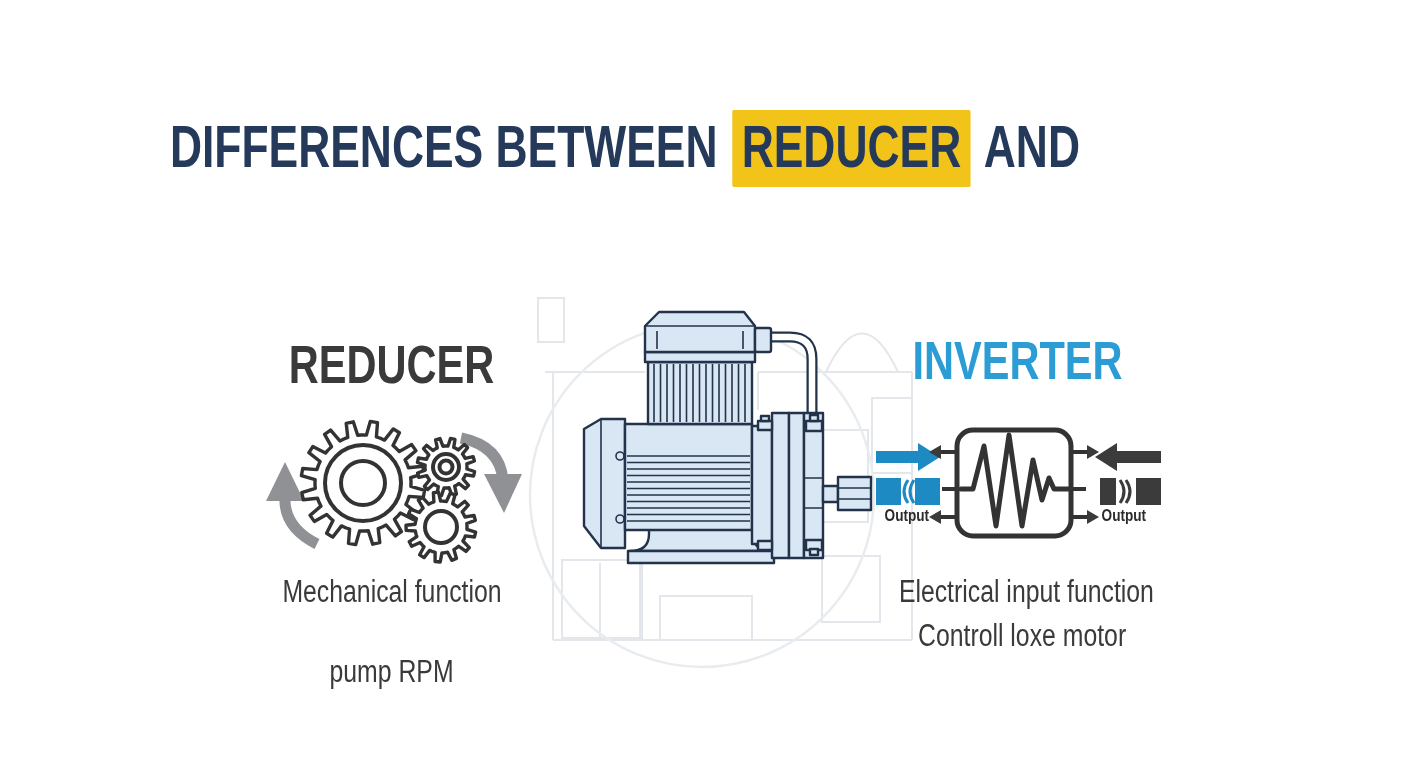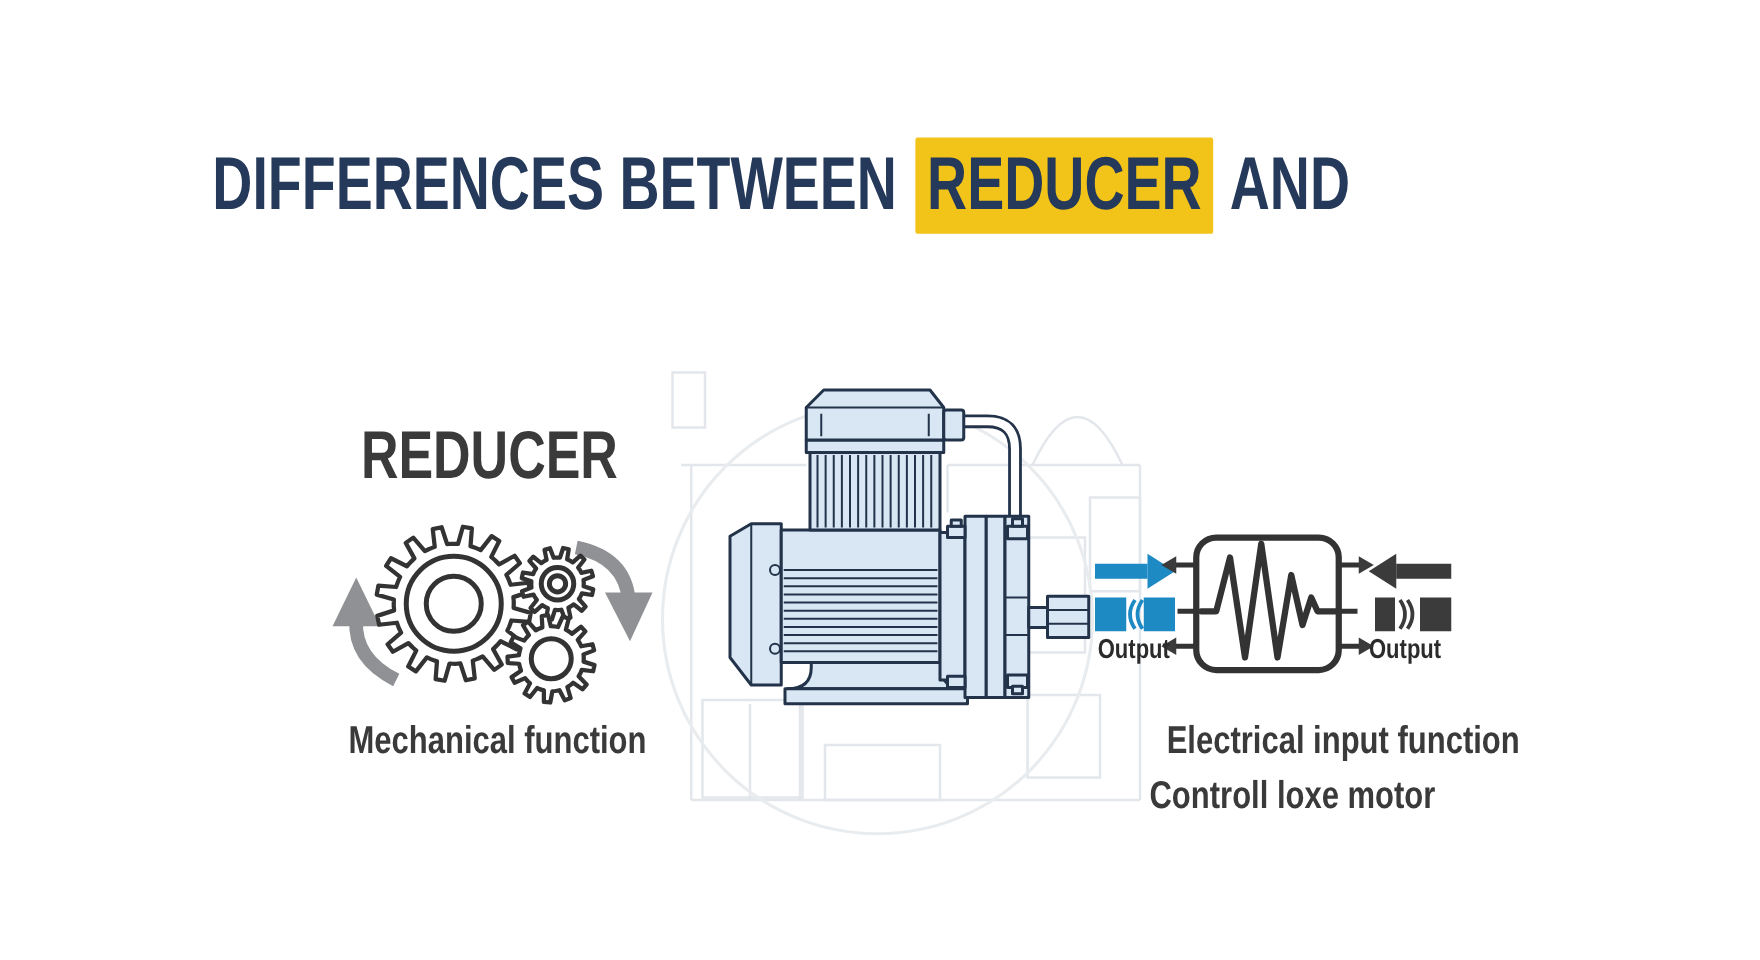--- a/index.html
+++ b/index.html
@@ -21,27 +21,27 @@
     background:var(--highlight-yellow,#f2c41a);
     padding:3px 13px 7px 13px;margin:0 3px;border-radius:2px;
   }
   .side-heading{
     position:absolute;width:300px;text-align:center;
     font-size:54px;line-height:56px;font-weight:bold;
   }
   .reducer-heading{color:var(--heading-gray,#3a3a3a);}
   .inverter-heading{color:var(--inverter-blue,#2b9cd4);}
   .caption{
-    position:absolute;width:310px;text-align:right;
-    font-size:31px;line-height:36px;font-weight:bold;
+    position:absolute;width:310px;text-align:center;
+    font-size:31px;line-height:36px;font-weight:normal;
     color:var(--body-text,#3a3a3a);
   }
   .output-label{
     position:absolute;width:100px;text-align:center;
-    font-size:22px;font-weight:bold;color:#2b2b2b;
+    font-size:17px;font-weight:bold;color:#2b2b2b;
   }
   svg{display:block;}
   .pump-part{fill:var(--pump-fill,#d9e6f4);stroke:var(--pump-stroke,#22334a);stroke-width:2.4;stroke-linejoin:round;}
   .pump-line{stroke:var(--pump-stroke,#22334a);stroke-width:1.6;fill:none;}
   .faint{stroke:var(--faint-line,#e3e7ec);stroke-width:2;fill:none;}
   .gear{fill:#ffffff;stroke:#333333;stroke-width:3.4;stroke-linejoin:round;}
   .gear-ring{fill:none;stroke:#333333;stroke-width:4;}
   .garrow{fill:var(--arrow-gray,#8f9194);}
   .garrow-tail{fill:none;stroke:var(--arrow-gray,#8f9194);stroke-width:11;stroke-linecap:butt;}
   .inv-blue{fill:var(--arrow-blue,#1d8ac4);}
@@ -82,20 +82,22 @@
       <circle class="gear-ring" cx="446" cy="467" r="6.5"></circle>
     </g>
     <g>
       <path class="gear" d="M467.0 527.0 L466.9 529.3 L475.6 532.1 L474.5 537.0 L465.4 535.9 L464.6 538.0 L464.0 539.1 L462.9 541.0 L469.3 547.6 L466.0 551.4 L458.5 546.2 L456.8 547.7 L455.8 548.4 L453.9 549.6 L456.5 558.4 L451.8 560.3 L447.6 552.2 L445.4 552.6 L444.1 552.8 L441.9 553.0 L440.2 562.0 L435.1 561.5 L435.1 552.3 L433.0 551.7 L431.8 551.3 L429.7 550.4 L424.0 557.6 L419.7 554.8 L424.0 546.7 L422.4 545.2 L421.5 544.2 L420.1 542.5 L411.7 546.2 L409.3 541.7 L416.8 536.6 L416.1 534.4 L415.8 533.2 L415.3 531.0 L406.2 530.4 L406.0 525.3 L415.1 524.2 L415.5 522.0 L415.8 520.8 L416.4 518.6 L408.6 513.8 L410.8 509.3 L419.4 512.5 L420.7 510.7 L421.5 509.8 L423.1 508.1 L418.4 500.2 L422.5 497.3 L428.6 504.2 L430.6 503.2 L431.8 502.7 L433.9 502.0 L433.4 492.8 L438.5 492.1 L440.6 501.0 L442.9 501.1 L444.1 501.2 L446.4 501.6 L450.2 493.2 L455.0 494.9 L452.7 503.8 L454.7 504.9 L455.8 505.6 L457.6 507.0 L464.8 501.4 L468.3 505.1 L462.2 511.9 L463.4 513.8 L464.0 514.9 L465.0 517.0 L474.0 515.4 L475.3 520.3 L466.8 523.5 L467.0 525.7 Z"></path>
       <circle class="gear-ring" cx="441" cy="527" r="16"></circle>
     </g>
   </svg>
 
   <div class="caption" style="left:237px;top:574px">
     <span class="cond3">Mechanical function</span></div>
+  <div class="caption" style="left:237px;top:654px">
+    <span class="cond3">pump RPM</span></div>
 
   <svg class="abs" style="left:490px;top:285px" width="430" height="420" viewBox="490 285 430 420">
     <g>
       <path class="faint" d="M545,372 H645 M758,372 H912 M553,372 V640 M553,640 H912 M912,372 V640"></path>
       <path class="faint" d="M826,372 Q862,295 898,372"></path>
       <rect class="faint" x="562" y="560" width="80" height="78"></rect>
       <rect class="faint" x="660" y="596" width="92" height="44"></rect>
       <rect class="faint" x="816" y="430" width="52" height="92"></rect>
       <rect class="faint" x="822" y="556" width="58" height="66"></rect>
       <rect class="faint" x="538" y="298" width="26" height="44"></rect>
@@ -142,20 +144,23 @@
         <rect class="pump-part" x="806" y="540" width="16" height="10"></rect>
         <rect class="pump-part" x="810" y="549" width="8" height="6"></rect>
       </g>
 
       <rect class="pump-part" x="823" y="486" width="15" height="16"></rect>
       <rect class="pump-part" x="838" y="477" width="33" height="33"></rect>
       <path class="pump-line" d="M838,488 H871 M838,499 H871"></path>
     </g>
   </svg>
 
+  <div class="side-heading inverter-heading" style="left:868px;top:332px">
+    <span class="cond2">INVERTER</span>
+  </div>
 
   <svg class="abs" style="left:868px;top:423px" width="300" height="124" viewBox="868 423 300 124">
 
     <g>
       <rect class="inv-blue" x="876" y="451" width="42" height="12"></rect>
       <polygon class="inv-blue" points="918,443 918,471 940,457"></polygon>
     </g>
     <g>
       <rect class="inv-blue" x="876" y="478" width="25" height="27"></rect>
       <rect class="inv-blue" x="915" y="478" width="25" height="27"></rect>
@@ -181,18 +186,18 @@
       <path d="M1120,480 Q1128,491.5 1120,503 M1126,480 Q1134,491.5 1126,503" fill="none" stroke="#3b3b3b" stroke-width="3"></path>
       <rect class="inv-blk" x="1136" y="478" width="25" height="27"></rect>
     </g>
   </svg>
 
   <div class="output-label" style="left:857px;top:506px">
     <span class="cond3">Output</span></div>
   <div class="output-label" style="left:1074px;top:506px">
     <span class="cond3">Output</span></div>
 
-  <div class="caption" style="left:898px;top:574px">
+  <div class="caption" style="left:867px;top:574px">
     <span class="cond3">Electrical input function</span></div>
   <div class="caption" style="left:867px;top:618px">
     <span class="cond3">Controll loxe motor</span></div>
 
 </div>
 
 </body></html>

